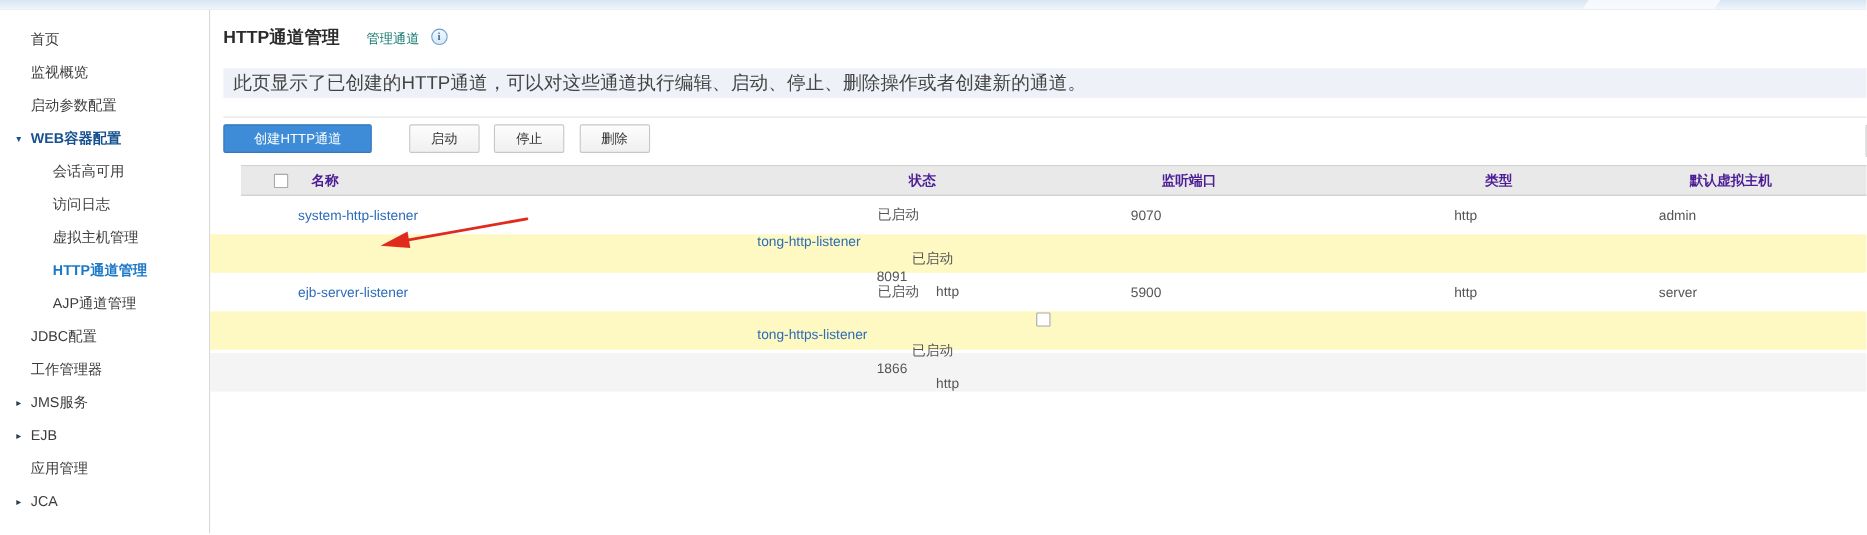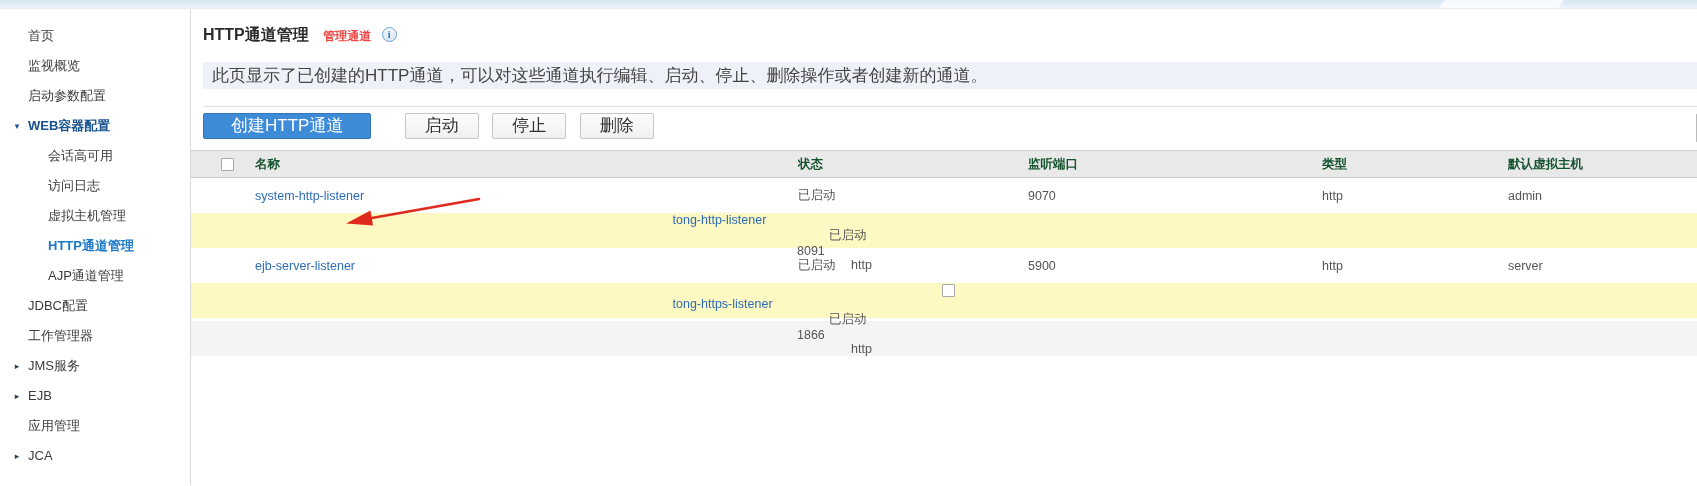--- a/index.html
+++ b/index.html
@@ -28,61 +28,61 @@
   .nav-arrow { position:absolute; left:10px; top:0; width:14px; text-align:center;
                font-size:9px; color:#2d3e50; }
   .nav-item.section .nav-arrow { color:#17518f; }
 
   
   .content { flex:1; min-width:0; position:relative; padding-top:15px; }
   .pad { margin-left:12px; }
 
   .page-header { height:22px; line-height:22px; }
   .page-title { display:inline-block; font-size:16px; font-weight:bold; color:#2b2b2b; }
-  .page-subtitle { display:inline-block; font-size:12px; color:#ef4444; margin-left:10px;font-weight:bold; }
+  .page-subtitle { display:inline-block; font-size:12px; color:#0f766e; margin-left:20px; }
   .info-icon { display:inline-block; width:15px; height:15px; line-height:14px;
     border:1px solid #6e9fd0; border-radius:50%; background:linear-gradient(#f2f8fd,#d8e9f7);
     color:#3a6ea8; font-size:10px; font-weight:bold; text-align:center;
     font-family:"Liberation Serif","DejaVu Serif",serif; vertical-align:middle;
     margin-left:6px; position:relative; top:-1px; }
 
   .info-bar { margin-top:16px; height:27px; line-height:27px; background:#eef2f8;
               font-size:17px; color:#444; padding-left:9px; }
 
   .divider { margin-top:17px; border-top:1px solid #e2e2e2; height:0; }
 
   .toolbar { margin-top:6px; height:27px; position:relative; }
-  .btn { display:inline-block; height:26px; line-height:24px; font-size:17px;
+  .btn { display:inline-block; height:26px; line-height:24px; font-size:12px;
          border-radius:2px; cursor:pointer; vertical-align:top; text-align:center; }
   .btn-primary { background:#3e8cd8; border:1px solid #3376ba; color:#fff;
                  padding:0 27px; margin-right:29px; }
   .btn-default { background:linear-gradient(#fdfdfd,#f0f0f0); border:1px solid #c6c6c6;
                  color:#333; padding:0 19px; margin-right:9px; }
   .search-btn { position:absolute; top:0; left:1493px; width:30px; height:30px;
     background:#fff; border:1px solid #b9b9b9; border-radius:2px; cursor:pointer;
     display:flex; align-items:center; justify-content:center; }
 
   
   .table { margin-top:10px; font-size:12.5px; }
   .trow { display:flex; align-items:center; }
   .thead { height:28px; background:#e9e9e9; border-top:1px solid #d2d2d2;
-           border-bottom:1px solid #cbcbcb; font-weight:bold; color:#14532d; }
+           border-bottom:1px solid #cbcbcb; font-weight:bold; color:#4c1d95;margin-left:28px; }
   .tbody-row { height:35px; color:#555; }
   .tbody-row.alt { background:#fef9c3;flex-direction:column; }
   .tbody-row:last-child { border-bottom:1px solid #dcdcdc; }
   .cell { flex:none; overflow:hidden; white-space:nowrap; }
   .c-check { width:64px; padding-left:30px; }
   .c-name  { width:543px; }
   .c-status{ width:230px; }
   .c-port  { width:294px; }
   .c-type  { width:186px; }
   .c-vhost { flex:1; }
   .checkbox { display:inline-block; width:13px; height:13px; background:#fff;
               border:1px solid #a9a9a9; border-radius:1px; vertical-align:middle; cursor:pointer; }
-  a.listener-link { color:#2e6cb8; text-decoration:none; cursor:pointer; }
+  a.listener-link { color:#2e6cb8; text-decoration:none; cursor:pointer;margin-left:16px; }
   .tfoot { height:35px; background:#f4f4f4; margin-top:3px; }
 
   
   .annotation { position:absolute; left:0; top:0; width:1697px; height:486px;
                 pointer-events:none; z-index:50; }
 </style>
 </head>
 <body>
 
 <div class="top-strip">

